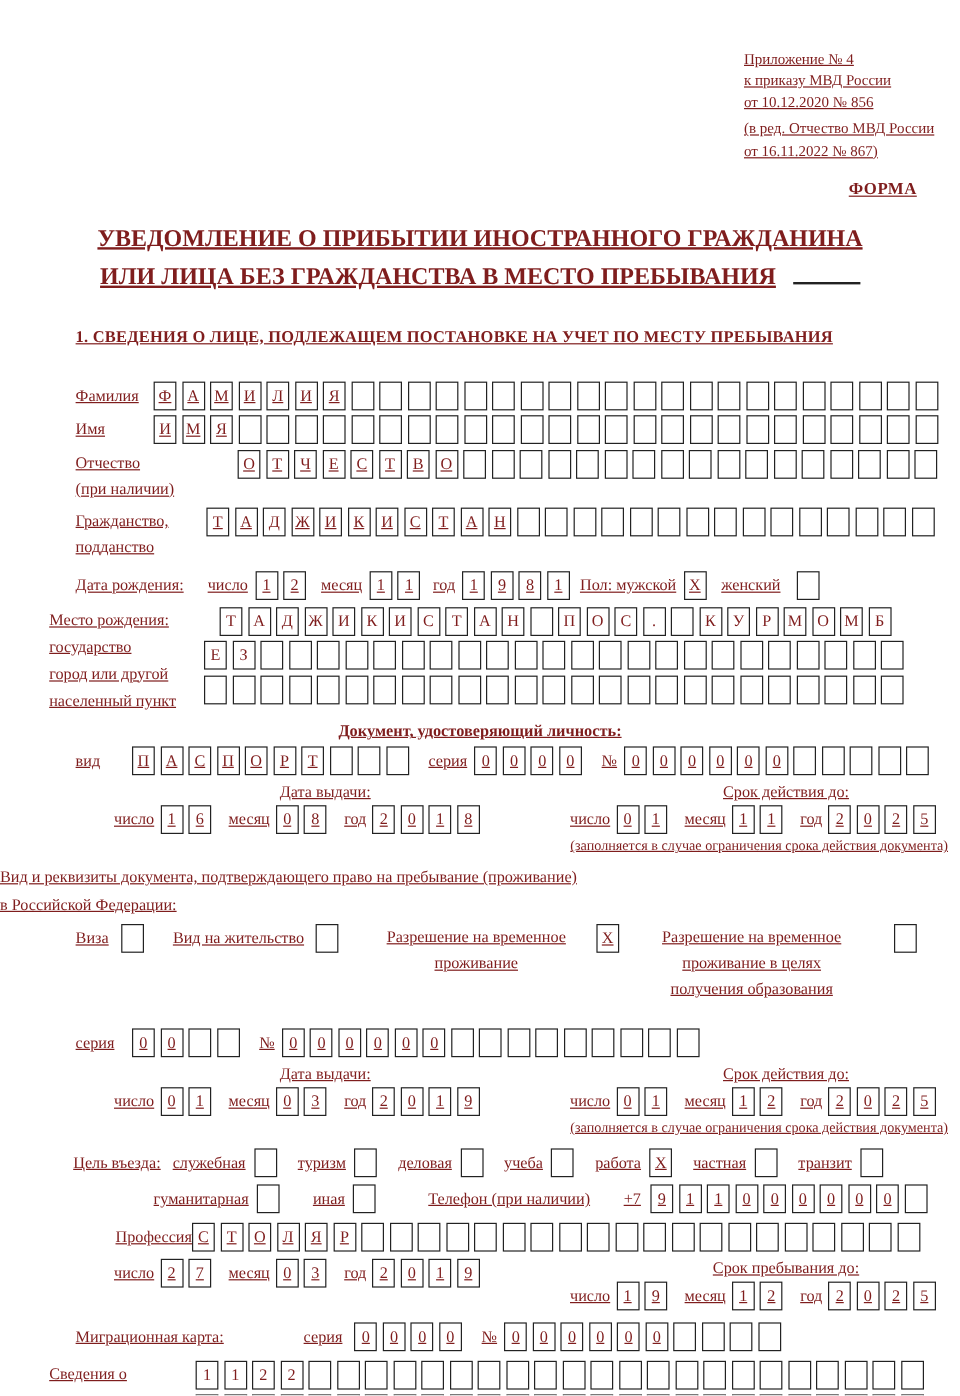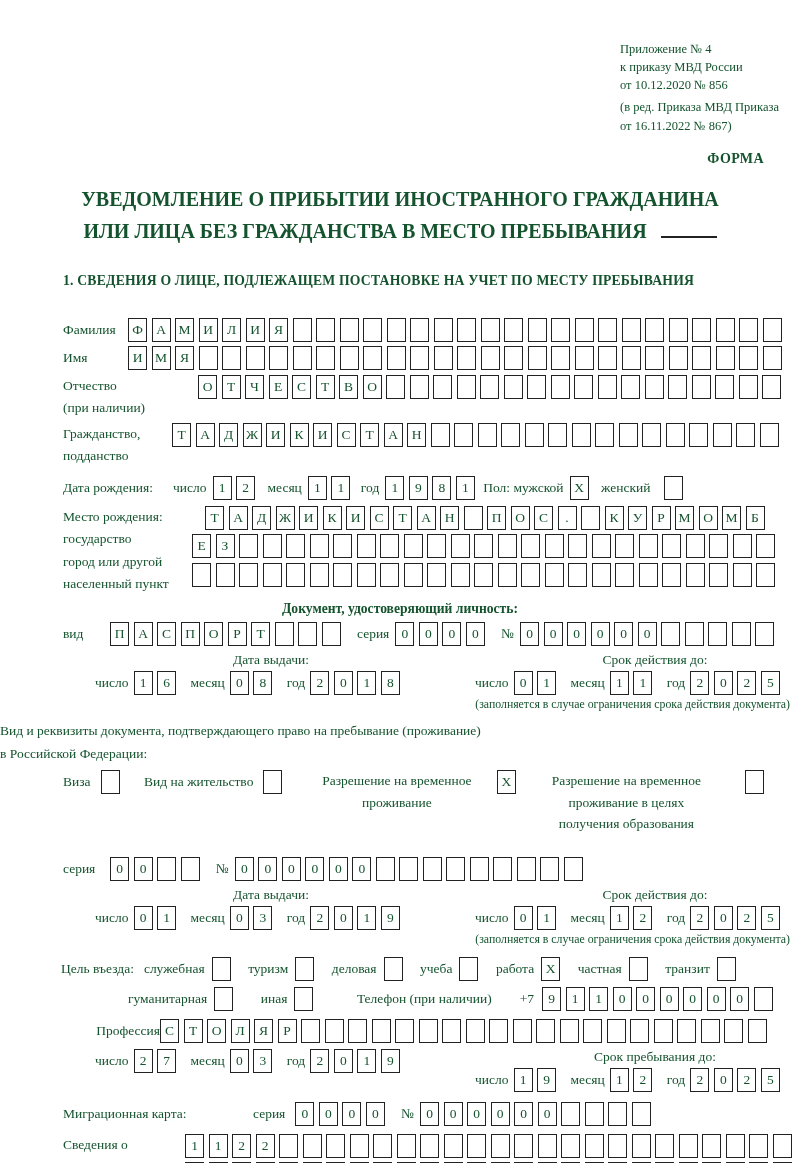--- a/index.html
+++ b/index.html
@@ -1,17 +1,17 @@
 <!DOCTYPE html>
 <html lang="ru"><head>
 <meta charset="utf-8">
 <style>
   html,body{margin:0;padding:0;background:#fff;}
-  .page{position:relative;width:800px;height:1163px;background:#fff;color:#14532d;
-        font-family:"Liberation Serif","DejaVu Serif",serif;font-size:13.5px;overflow:hidden;}
+  .page{position:relative;width:800px;height:1163px;background:#fff;color:#7f1d1d;
+        font-family:"Liberation Serif","DejaVu Serif",serif;font-size:13.5px;overflow:hidden;text-decoration:underline;}
   
   .annex{padding:40px 0 0 620px;font-size:12.5px;line-height:1.45;}
   .annex .blk2{margin-top:4px;}
   .forma{margin-top:16px;padding-right:36px;text-align:right;font-weight:700;font-size:14px;letter-spacing:.4px;}
   
   .title{margin-top:16px;text-align:center;font-weight:700;font-size:20px;line-height:1.6;}
   .title-underline{display:inline-block;width:56px;border-bottom:2px solid #222;margin-left:14px;}
   .sec-heading{margin:26px 0 0 63px;font-weight:700;font-size:13.7px;letter-spacing:.2px;}
   
   .row{display:flex;align-items:flex-start;padding-left:63px;}
@@ -21,21 +21,21 @@
   .cell{box-sizing:border-box;flex:none;display:inline-flex;align-items:center;justify-content:center;
         width:19px;height:24px;border:1.6px solid #222;margin-right:4.5px;
         font-size:13.5px;font-weight:400;background:#fff;}
   .mt29{margin-top:29px;} .mt8{margin-top:8px;} .mt6{margin-top:6px;} .mt5{margin-top:5px;} .mt4{margin-top:4px;}
   .mt10{margin-top:10px;} .mt22{margin-top:22px;}
   .w-surname{width:65px;} .w-patronymic{width:135px;} .w-citizen{width:109px;}
   .w-vid{width:47px;} .w-seria{width:47px;} .w-prof{width:97px;text-align:right;} .w-mig{width:172px;}
   .gap-lab{margin:0 6px 0 12px;line-height:24px;}
   .inline-lab{line-height:24px;margin-right:6px;}
   
-  .block{display:flex;padding-left:63px;}
+  .block{display:flex;padding-left:41px;}
   .block .lcol{flex:none;line-height:1.66;}
   .bp-lcol{width:129px;}
   .rep-lcol{width:122px;}
   .block .rcol .cells{margin-bottom:4.5px;}
   .indent13{margin-left:13px;}
   
   .center-bold{margin-top:6px;text-align:center;font-weight:700;font-size:13.6px;}
   
   .date-pair{display:flex;padding-left:63px;margin-top:6px;}
   .date-col{flex:none;}
@@ -61,21 +61,21 @@
 </head>
 <body>
 
 <div class="page">
 
   <div class="annex">
     <div>Приложение № 4</div>
     <div>к приказу МВД России</div>
     <div>от 10.12.2020 № 856</div>
     <div class="blk2">
-      <div>(в ред. Приказа МВД Приказа</div>
+      <div>(в ред. Отчество МВД России</div>
       <div>от 16.11.2022 № 867)</div>
     </div>
   </div>
   <div class="forma">ФОРМА</div>
 
   <div class="title">
     <div>УВЕДОМЛЕНИЕ О ПРИБЫТИИ ИНОСТРАННОГО ГРАЖДАНИНА</div>
     <div>
       <span>ИЛИ ЛИЦА БЕЗ ГРАЖДАНСТВА В МЕСТО ПРЕБЫВАНИЯ</span><span class="title-underline"></span>
     </div>

